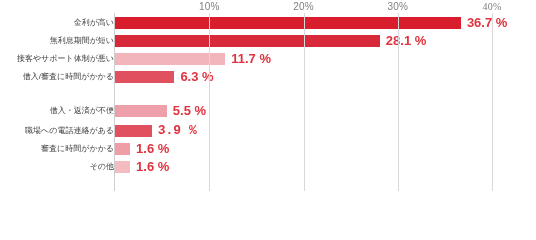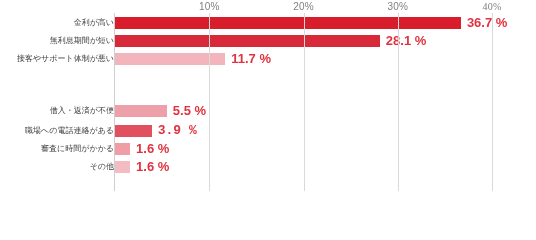--- a/index.html
+++ b/index.html
@@ -106,20 +106,25 @@
       <div class="row" style="top: 19px;">
         <div class="row-label">無利息期間が短い</div>
         <div class="bar" style="width: 264.842px; background: rgb(216, 41, 58);"></div>
         <div class="bar-value" style="left: 385.842px; color: rgb(224, 51, 63);">28.1 %</div>
       </div>
       <div class="row" style="top: 37px;">
         <div class="row-label">接客やサポート体制が悪い</div>
         <div class="bar" style="width: 110.272px; background: rgb(242, 181, 188);"></div>
         <div class="bar-value" style="left: 231.273px; color: rgb(224, 51, 63);">11.7 %</div>
       </div>
+      <div class="row" style="top: 55px;">
+        <div class="row-label">借入/審査に時間がかかる</div>
+        <div class="bar" style="width: 59.3775px; background: rgb(224, 80, 94);"></div>
+        <div class="bar-value" style="left: 180.377px; color: rgb(224, 51, 63);">6.3 %</div>
+      </div>
       <div class="row" style="top: 89px;">
         <div class="row-label">借入・返済が不便</div>
         <div class="bar" style="width: 51.8375px; background: rgb(237, 160, 169);"></div>
         <div class="bar-value" style="left: 172.838px; color: rgb(224, 51, 63);">5.5 %</div>
       </div>
       <div class="row" style="top: 109px; font-family: Liberation Mono, monospace;">
         <div class="row-label">職場への電話連絡がある</div>
         <div class="bar" style="width: 36.7575px; background: rgb(224, 80, 94);"></div>
         <div class="bar-value" style="left: 157.757px; color: rgb(224, 51, 63);">3.9 %</div>
       </div>

